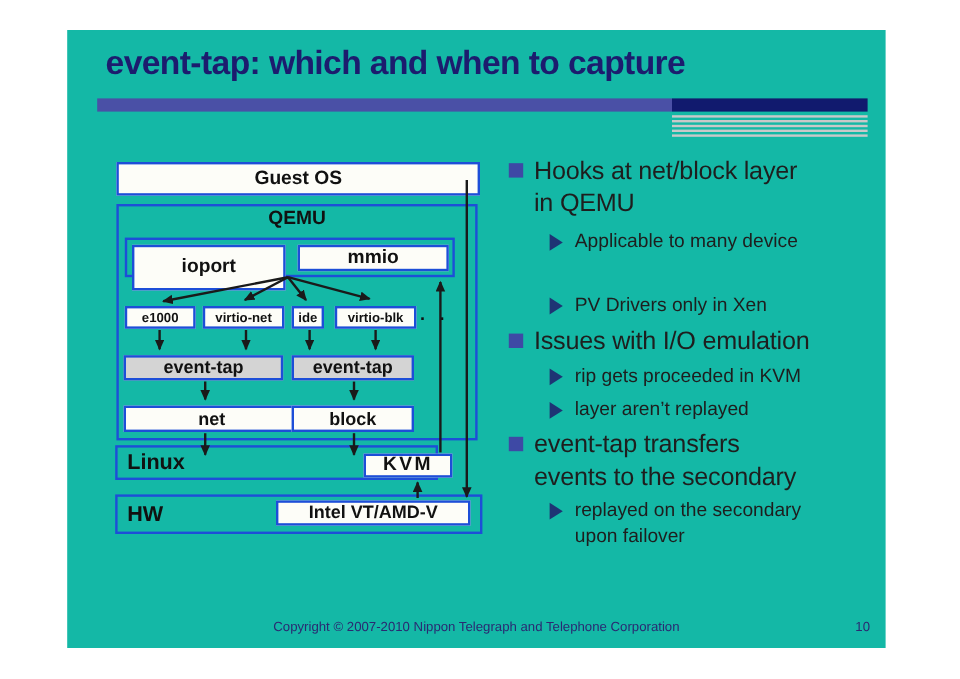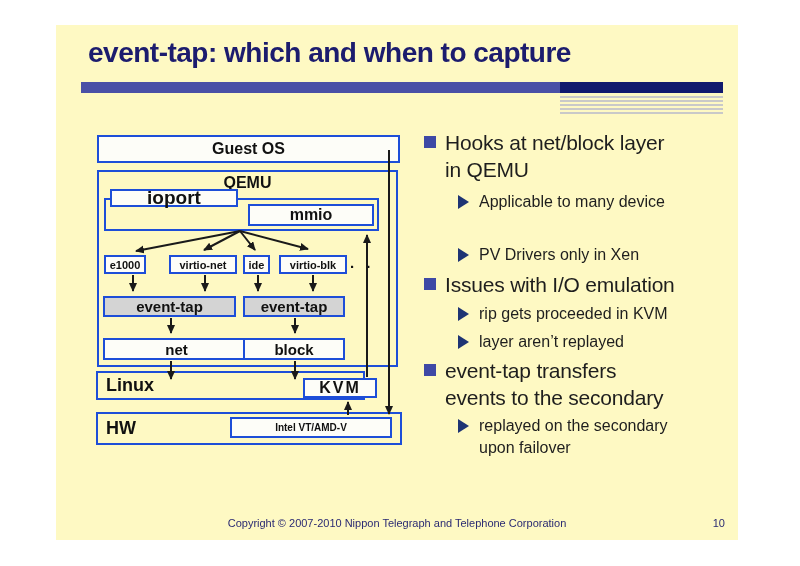--- a/index.html
+++ b/index.html
@@ -2,21 +2,21 @@
 <html><head>
 <meta charset="utf-8">
 <style>
   html,body{margin:0;padding:0;}
   body{
     width:800px;height:566px;background:#ffffff;position:relative;
     font-family:"Liberation Sans",sans-serif;overflow:hidden;
   }
   .slide{
     position:absolute;left:56px;top:25px;width:682px;height:515px;
-    background:#fef9c3;
+    background:#14b8a6;
   }
   .abs{position:absolute;}
   .title{
     left:32px;top:12px;font-size:28px;font-weight:600;color:#1c1c6e;
     letter-spacing:-0.5px;white-space:nowrap;
   }
   .bar-left{left:25px;top:57px;width:479px;height:11px;background:#4a50a6;}
   .bar-right{left:504px;top:57px;width:163px;height:11px;background:#111a6e;}
   .decor-line{left:504px;width:163px;height:2px;background:#c9c9c9;}
   
@@ -67,28 +67,28 @@
 
   <div class="box" style="left:41px;top:110px;width:303px;height:28px;font-size:16px;">
     <span>Guest OS</span>
   </div>
 
   <div class="box container-box" style="left:41px;top:145px;width:301px;height:197px;align-items:flex-start;font-size:16px;">
     <span style="margin-top:2px;">QEMU</span>
   </div>
 
   <div class="box container-box" style="left:48px;top:173px;width:275px;height:33px;"></div>
-  <div class="box" style="left:54px;top:164px;width:128px;height:18px;font-size:19px;">
+  <div class="box" style="left:54px;top:179px;width:128px;height:38px;font-size:16px;">
     <span>ioport</span>
   </div>
   <div class="box" style="left:192px;top:179px;width:126px;height:22px;font-size:16px;">
     <span>mmio</span>
   </div>
 
-  <div class="box" style="left:48px;top:230px;width:42px;height:19px;font-size:11px;">
+  <div class="box" style="left:48px;top:230px;width:59px;height:19px;font-size:11px;">
     <span>e1000</span>
   </div>
   <div class="box" style="left:113px;top:230px;width:68px;height:19px;font-size:11px;">
     <span>virtio-net</span>
   </div>
   <div class="box" style="left:187px;top:230px;width:27px;height:19px;font-size:11px;">
     <span>ide</span>
   </div>
   <div class="box" style="left:223px;top:230px;width:68px;height:19px;font-size:11px;">
     <span>virtio-blk</span>
@@ -112,21 +112,21 @@
   <div class="box container-box label-left" style="left:40px;top:346px;width:269px;height:29px;font-size:18px;">
     <span>Linux</span>
   </div>
   <div class="box" style="left:247px;top:353px;width:74px;height:20px;font-size:16px;letter-spacing:2px;">
     <span>KVM</span>
   </div>
 
   <div class="box container-box label-left" style="left:40px;top:387px;width:306px;height:33px;font-size:18px;">
     <span>HW</span>
   </div>
-  <div class="box" style="left:174px;top:392px;width:162px;height:21px;font-size:10px;">
+  <div class="box" style="left:174px;top:392px;width:162px;height:21px;font-size:15px;">
     <span>Intel VT/AMD-V</span>
   </div>
 
   <svg class="arrows" width="682" height="515" viewBox="0 0 682 515">
     <defs>
       <marker id="ah" markerUnits="userSpaceOnUse" markerWidth="10" markerHeight="9" refX="8" refY="4" orient="auto">
         <path d="M0,0 L9,4 L0,8 Z" fill="#1a1a1a"></path>
       </marker>
     </defs>
 

